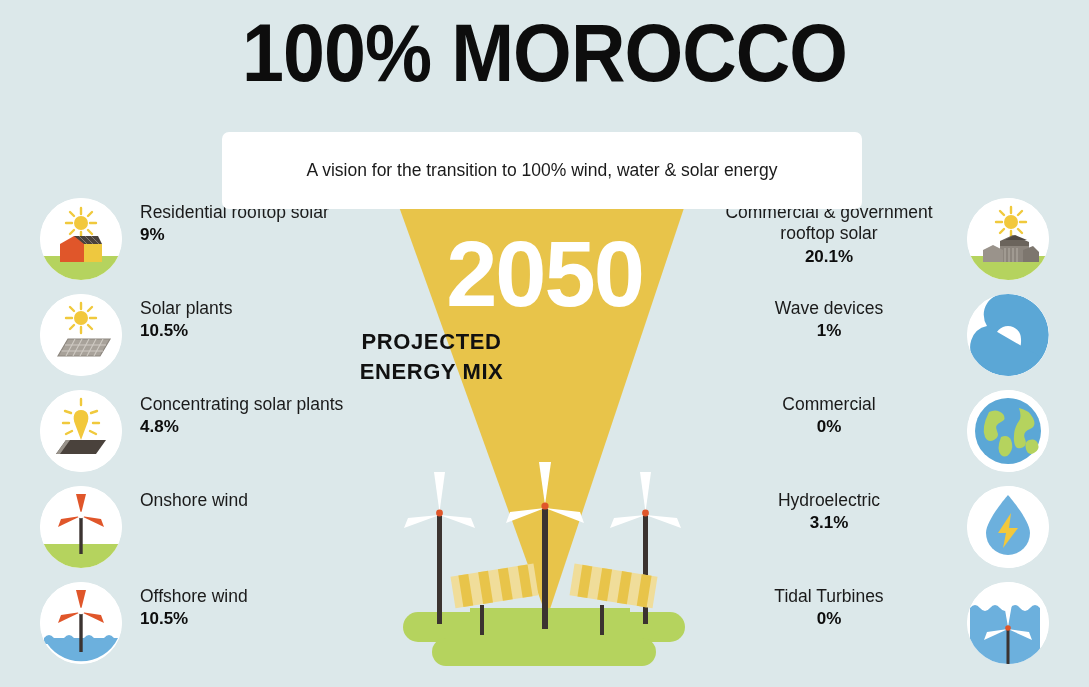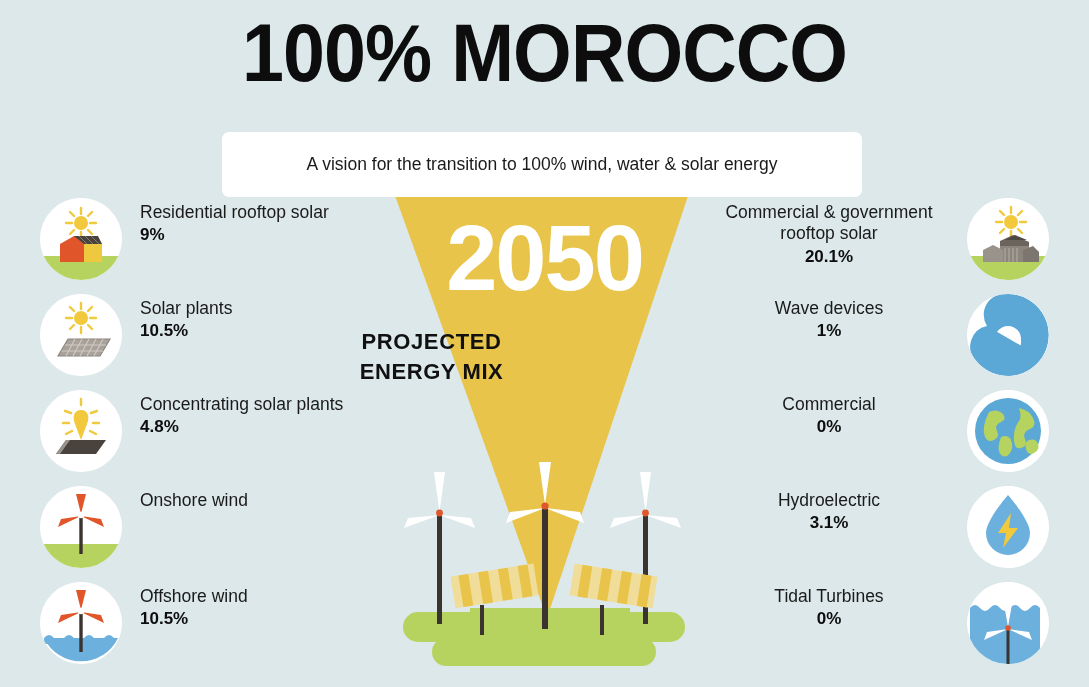--- a/index.html
+++ b/index.html
@@ -30,21 +30,21 @@
     transform: scaleX(0.92);
     line-height: 1.05;
   }
 
   
   #subtitle-box {
     position: absolute;
     left: 222px;
     top: 132px;
     width: 640px;
-    height: 65px;
+    height: 77px;
     background: #ffffff;
     border-radius: 7px;
     display: flex;
     align-items: center;
     justify-content: center;
     z-index: 6;
   }
   #subtitle-text {
     font-size: 17.5px;
     color: #1a1a1a;
@@ -55,21 +55,21 @@
     position: absolute;
     left: 0; top: 0;
     width: 1089px; height: 687px;
     z-index: 1;
     pointer-events: none;
   }
 
   
   #year-label {
     position: absolute;
-    left: 0; top: 212px;
+    left: 0; top: 228px;
     width: 1089px;
     text-align: center;
     font-size: 92px;
     font-weight: bold;
     color: #ffffff;
     letter-spacing: -2px;
     z-index: 4;
     line-height: 1;
   }
   #projected-label {

